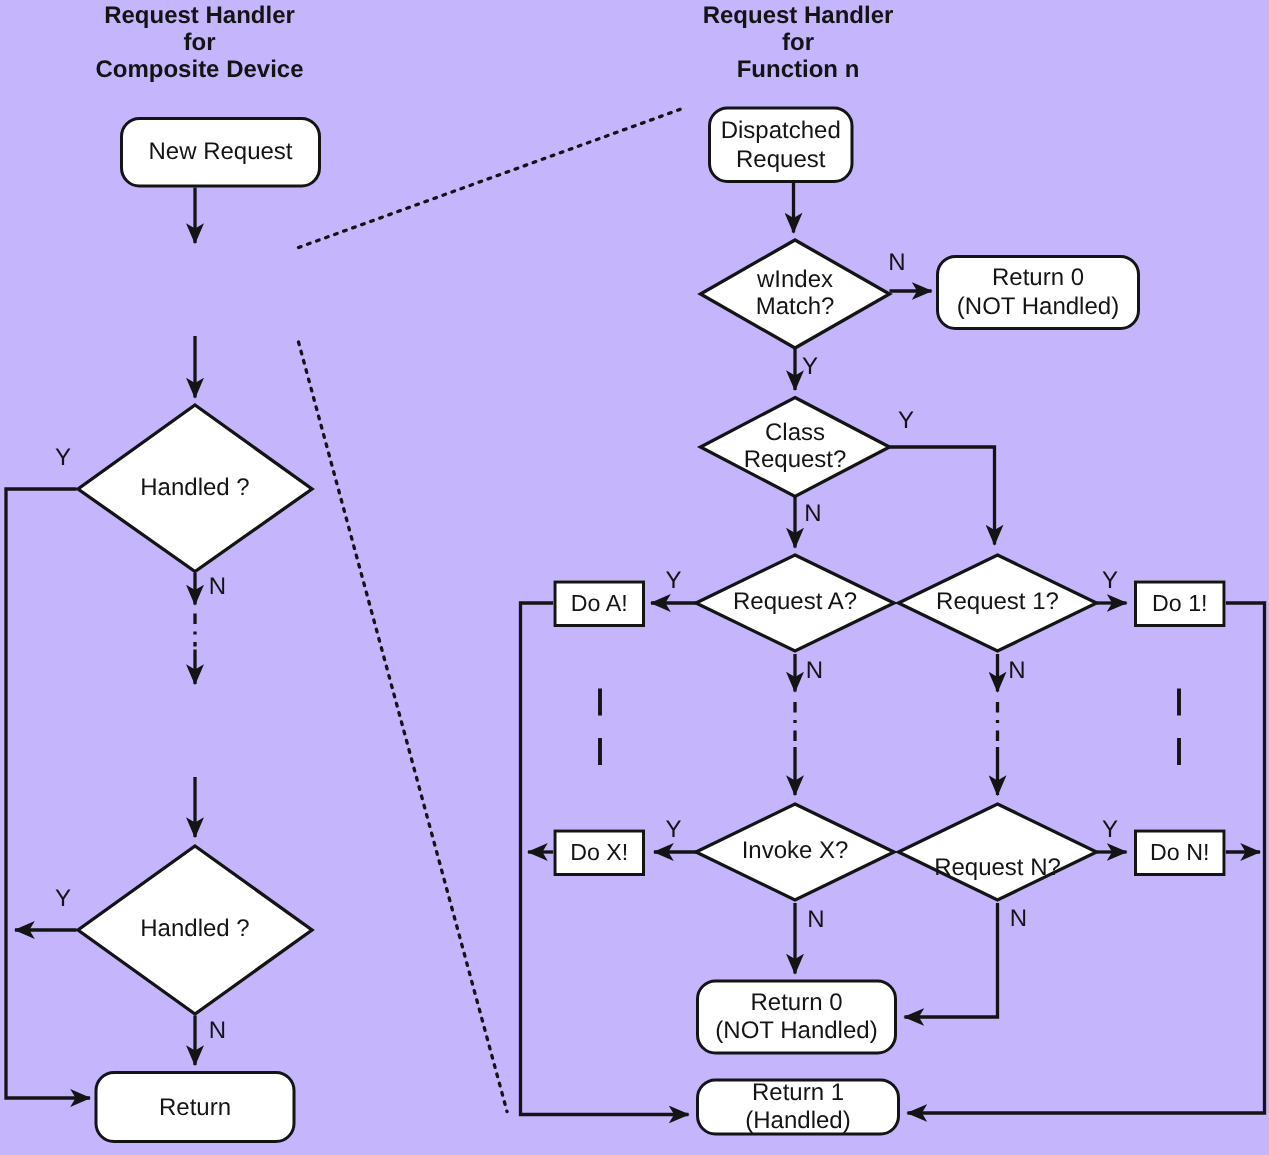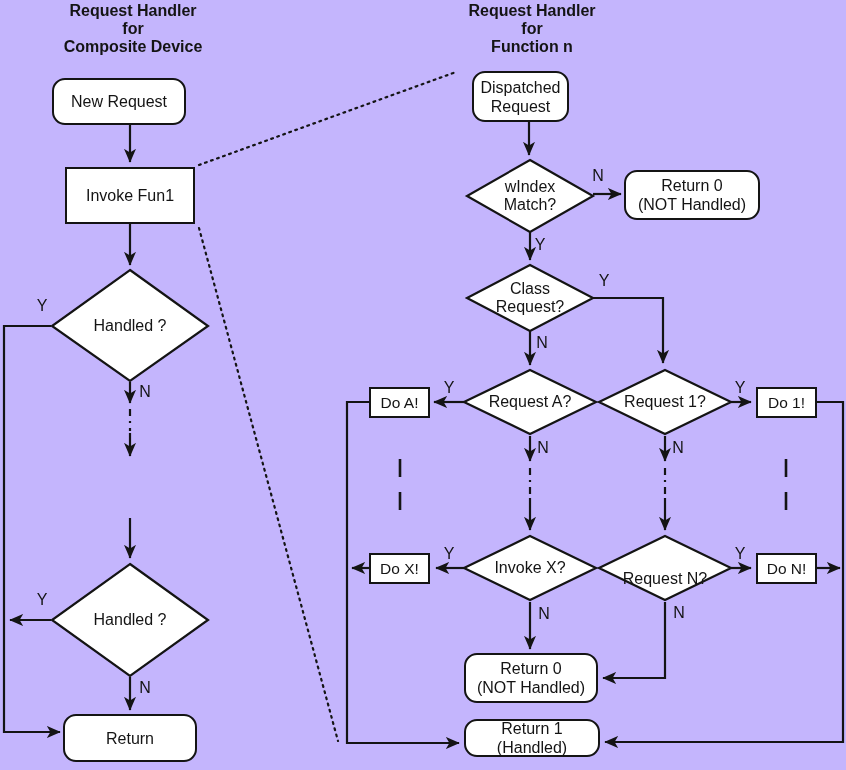--- a/index.html
+++ b/index.html
@@ -100,22 +100,21 @@
     </g>
   </svg>
 
   <div class="title" style="left:133px;top:2px;">Request Handler
 for
 Composite Device</div>
   <div class="title" style="left:532px;top:2px;">Request Handler
 for
 Function n</div>
 
-  <div class="node rounded" style="left:52px;top:78px;width:134px;height:47px;">New Request</div>
-  <div class="node rect" style="left:65px;top:167px;width:130px;height:57px;">Invoke Fun1</div>
+  <div class="node rounded" style="left:80px;top:78px;width:134px;height:47px;">New Request</div>
   <div class="node rounded" style="left:63px;top:714px;width:134px;height:48px;">Return</div>
 
   <div class="dtext" style="left:130px;top:326px;">Handled ?</div>
   <div class="dtext" style="left:130px;top:620px;">Handled ?</div>
 
   <div class="yn" style="left:42px;top:306px;">Y</div>
   <div class="yn" style="left:145px;top:392px;">N</div>
   <div class="yn" style="left:42px;top:600px;">Y</div>
   <div class="yn" style="left:145px;top:688px;">N</div>
 

